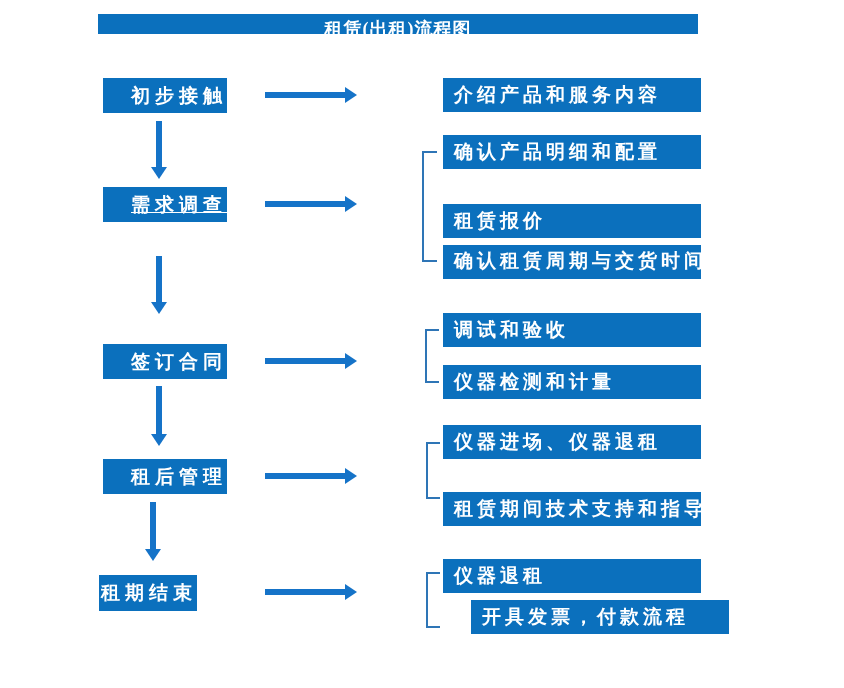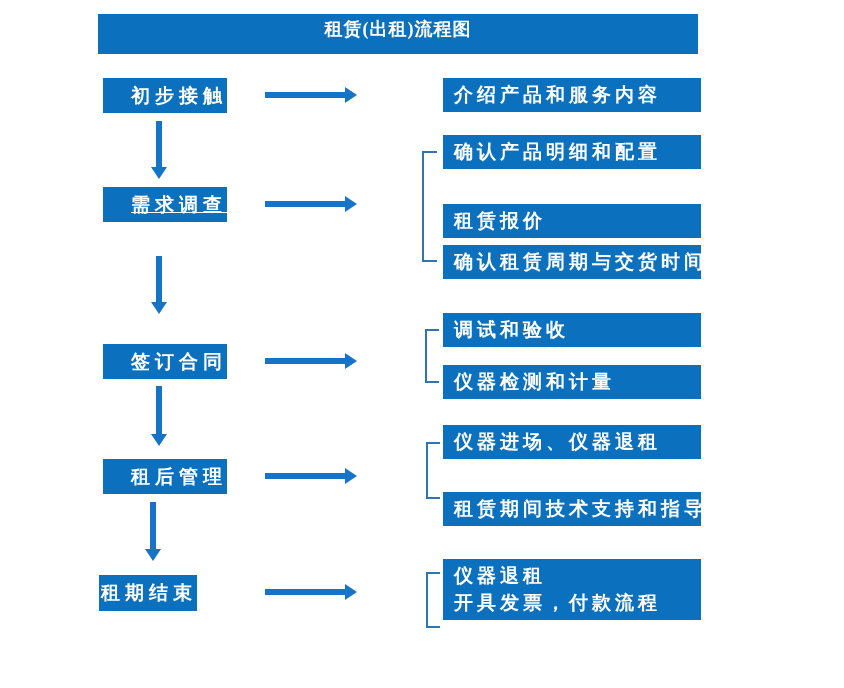--- a/index.html
+++ b/index.html
@@ -17,21 +17,21 @@
     position: relative;
     width: 844px;
     height: 688px;
     background: var(--bg);
     overflow: hidden;
   }
 
   .title-bar {
     position: absolute;
     left: 98px; top: 14px;
-    width: 600px; height: 40px;
+    width: 600px; height: 20px;
     background: var(--box-blue);
     color: var(--box-text);
     font-weight: bold;
     font-size: 18px;
     letter-spacing: 1px;
     text-align: center;
     line-height: 30px;
   }
 
   .step-box {
@@ -153,21 +153,21 @@
   </div>
 
   <div class="bracket" style="left:422px; top:151px; width:15px; height:111px;"></div>
   <div class="bracket" style="left:425px; top:329px; width:14px; height:54px;"></div>
   <div class="bracket" style="left:426px; top:442px; width:14px; height:57px;"></div>
   <div class="bracket" style="left:426px; top:572px; width:14px; height:56px;"></div>
 
   <div class="detail-box" style="top:78px;">介绍产品和服务内容</div>
   <div class="detail-box" style="top:135px;">确认产品明细和配置</div>
   <div class="detail-box" style="top:204px;">租赁报价</div>
-  <div class="detail-box" style="top:245px;">确认租赁周期与交货时间</div>
+  <div class="detail-box" style="top:245px;font-family:Liberation Mono, monospace;">确认租赁周期与交货时间</div>
   <div class="detail-box" style="top:313px;">调试和验收</div>
   <div class="detail-box" style="top:365px;">仪器检测和计量</div>
   <div class="detail-box" style="top:425px;">仪器进场、仪器退租</div>
   <div class="detail-box" style="top:492px;">租赁期间技术支持和指导</div>
   <div class="detail-box" style="top:559px;">仪器退租</div>
-  <div class="detail-box" style="top:586px;">开具发票，付款流程</div>
+  <div class="detail-box" style="top:600px;margin-left:28px;">开具发票，付款流程</div>
 
 </div>
 
 </body></html>

